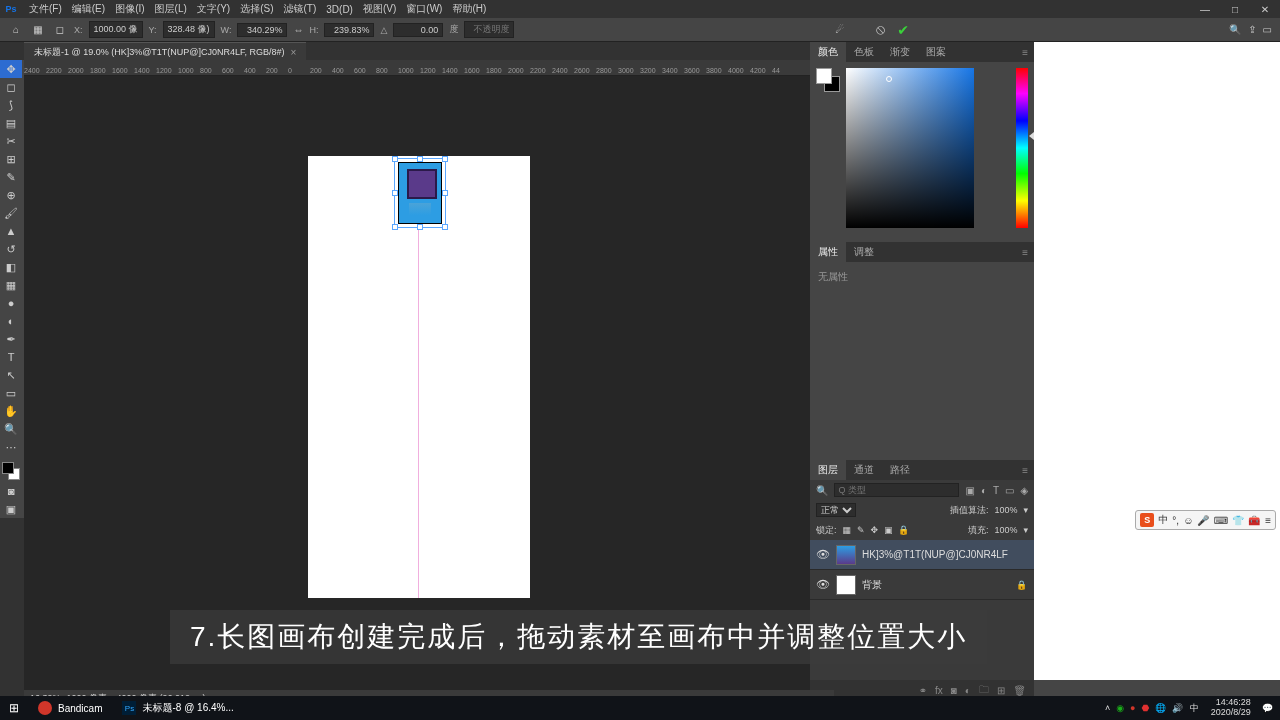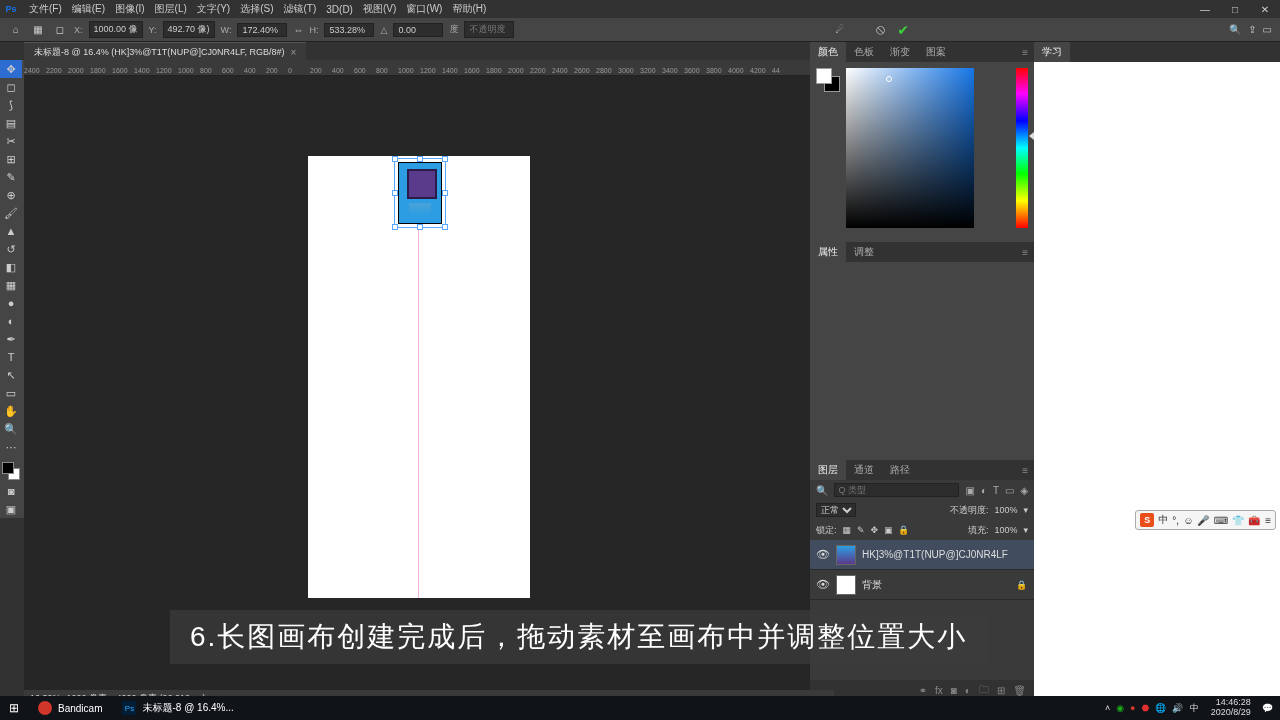--- a/index.html
+++ b/index.html
@@ -7,21 +7,21 @@
 
 
 .menubar { height: 18px; background: #323232; display: flex; align-items: center; padding: 0 4px; font-size: 10px; color: #ccc; }
 .menubar .logo { width: 14px; height: 14px; background: #323232; margin-right: 6px; display: flex; align-items: center; justify-content: center; font-size: 9px; font-weight: bold; color: #1473e6; }
 .menubar .menu-item { padding: 2px 5px; cursor: default; }
 .window-controls { position: absolute; right: 0; top: 0; display: flex; }
 .window-controls div { width: 30px; height: 18px; display: flex; align-items: center; justify-content: center; font-size: 10px; color: #ccc; }
 
 
 .optionsbar { height: 24px; background: #454545; border-bottom: 1px solid #222; display: flex; align-items: center; padding: 0 8px; font-size: 10px; color: #ccc; gap: 6px; }
-.optionsbar .field { background: #2d2d2d; border: 1px solid #222; padding: 1px 4px; min-width: 50px; font-size: 9px; }
+.optionsbar .field { background: #2d2d2d; border: 1px solid #222; padding: 1px 4px; min-width: 50px; font-size: 9px; text-align: right; }
 .optionsbar .label { font-size: 9px; color: #aaa; }
 .optionsbar .icon-btn { width: 16px; height: 16px; display: flex; align-items: center; justify-content: center; }
 .optionsbar .spacer { flex: 1; }
 .checkmark { color: #3ad13a; font-size: 14px; }
 .cancel-x { color: #ccc; font-size: 14px; margin-right: 6px; }
 
 
 .tabbar { height: 20px; background: #323232; display: flex; align-items: flex-end; padding-left: 24px; font-size: 10px; }
 .tab { background: #3a3a3a; color: #ddd; padding: 3px 10px; border-top: 1px solid #555; font-size: 9px; display: flex; align-items: center; gap: 6px; }
 .tab .close { font-size: 10px; color: #999; }
@@ -136,44 +136,44 @@
   </div>
 </div>
 
 <div class="optionsbar">
   <div class="icon-btn">⌂</div>
   <div class="icon-btn">▦</div>
   <div class="icon-btn">◻</div>
   <span class="label">X:</span>
   <span class="field">1000.00 像</span>
   <span class="label">Y:</span>
-  <span class="field">492.70 像)</span>
+  <span class="field">328.48 像)</span>
   <span class="label">W:</span>
-  <span class="field">172.40%</span>
+  <span class="field">340.29%</span>
   <span>⇔</span>
   <span class="label">H:</span>
-  <span class="field">533.28%</span>
+  <span class="field">239.83%</span>
   <span class="label">△</span>
   <span class="field">0.00</span>
   <span class="label">度</span>
   <span class="field" style="color:#777">不透明度</span>
   <div class="spacer"></div>
   <span>☄</span>
   <span style="width:20px"></span>
   <span class="cancel-x">⦸</span>
   <span class="checkmark">✔</span>
   <div class="spacer"></div>
   <span>🔍</span>
   <span>⇪</span>
   <span>▭</span>
 </div>
 
 <div class="tabbar">
   <div class="tab">
-    <span>未标题-8 @ 16.4% (HK]3%@T1T(NUP@]CJ0NR4LF, RGB/8#)</span>
+    <span>未标题-1 @ 19.0% (HK]3%@T1T(NUP@]CJ0NR4LF, RGB/8#)</span>
     <span class="close">×</span>
   </div>
 </div>
 
 <div class="toolbar">
   <div class="tool active">✥</div>
   <div class="tool">◻</div>
   <div class="tool">⟆</div>
   <div class="tool">▤</div>
   <div class="tool">✂</div>
@@ -286,20 +286,23 @@
       </div>
     <div class="hue-strip"></div>
     <div class="hue-ptr"></div>
   </div>
 
   <div class="panel-tabs">
     <div class="ptab active">属性</div>
     <div class="ptab">调整</div>
     <div class="menu">≡</div>
   </div>
+  <div class="props-panel">
+    <div class="props-body">无属性</div>
+  </div>
 
   <div class="mid-gap"></div>
 
   <div class="panel-tabs">
     <div class="ptab active">图层</div>
     <div class="ptab">通道</div>
     <div class="ptab">路径</div>
     <div class="menu">≡</div>
   </div>
   <div class="layers-panel">
@@ -309,21 +312,21 @@
       <span>▣</span>
       <span>◐</span>
       <span>T</span>
       <span>▭</span>
       <span>◈</span>
       <span>●</span>
     </div>
     <div class="layer-row2">
       <select><option>正常</option></select>
       <span style="flex:1"></span>
-      <span>不透明度:</span>
+      <span>插值算法:</span>
       <span>100%</span>
         <span>▾</span>
     </div>
     <div class="layer-row2">
       <span>锁定:</span>
       <span>▦</span>
       <span>✎</span>
       <span>✥</span>
       <span>▣</span>
       <span>🔒</span>
@@ -352,33 +355,30 @@
       <span>◙</span>
       <span>◐</span>
       <span>🗀</span>
       <span>⊞</span>
       <span>🗑</span>
     </div>
   </div>
 </div>
 
 <div class="learn-panel">
-  <div class="learn-tabs">
-    <div class="ptab">学习</div>
-  </div>
   <div class="learn-body"></div>
 </div>
 
 <div class="statusbar">
   <span>16.39%</span>
   <span>1000 像素 x 4000 像素 (96.012 pp)</span>
   <span>›</span>
 </div>
 
-<div class="subtitle">6.长图画布创建完成后，拖动素材至画布中并调整位置大小</div>
+<div class="subtitle">7.长图画布创建完成后，拖动素材至画布中并调整位置大小</div>
 
 <div class="ime-bar">
   <div class="s">S</div>
   <span>中</span>
   <span>°,</span>
   <span>☺</span>
   <span>🎤</span>
   <span>⌨</span>
   <span>👕</span>
   <span>🧰</span>

